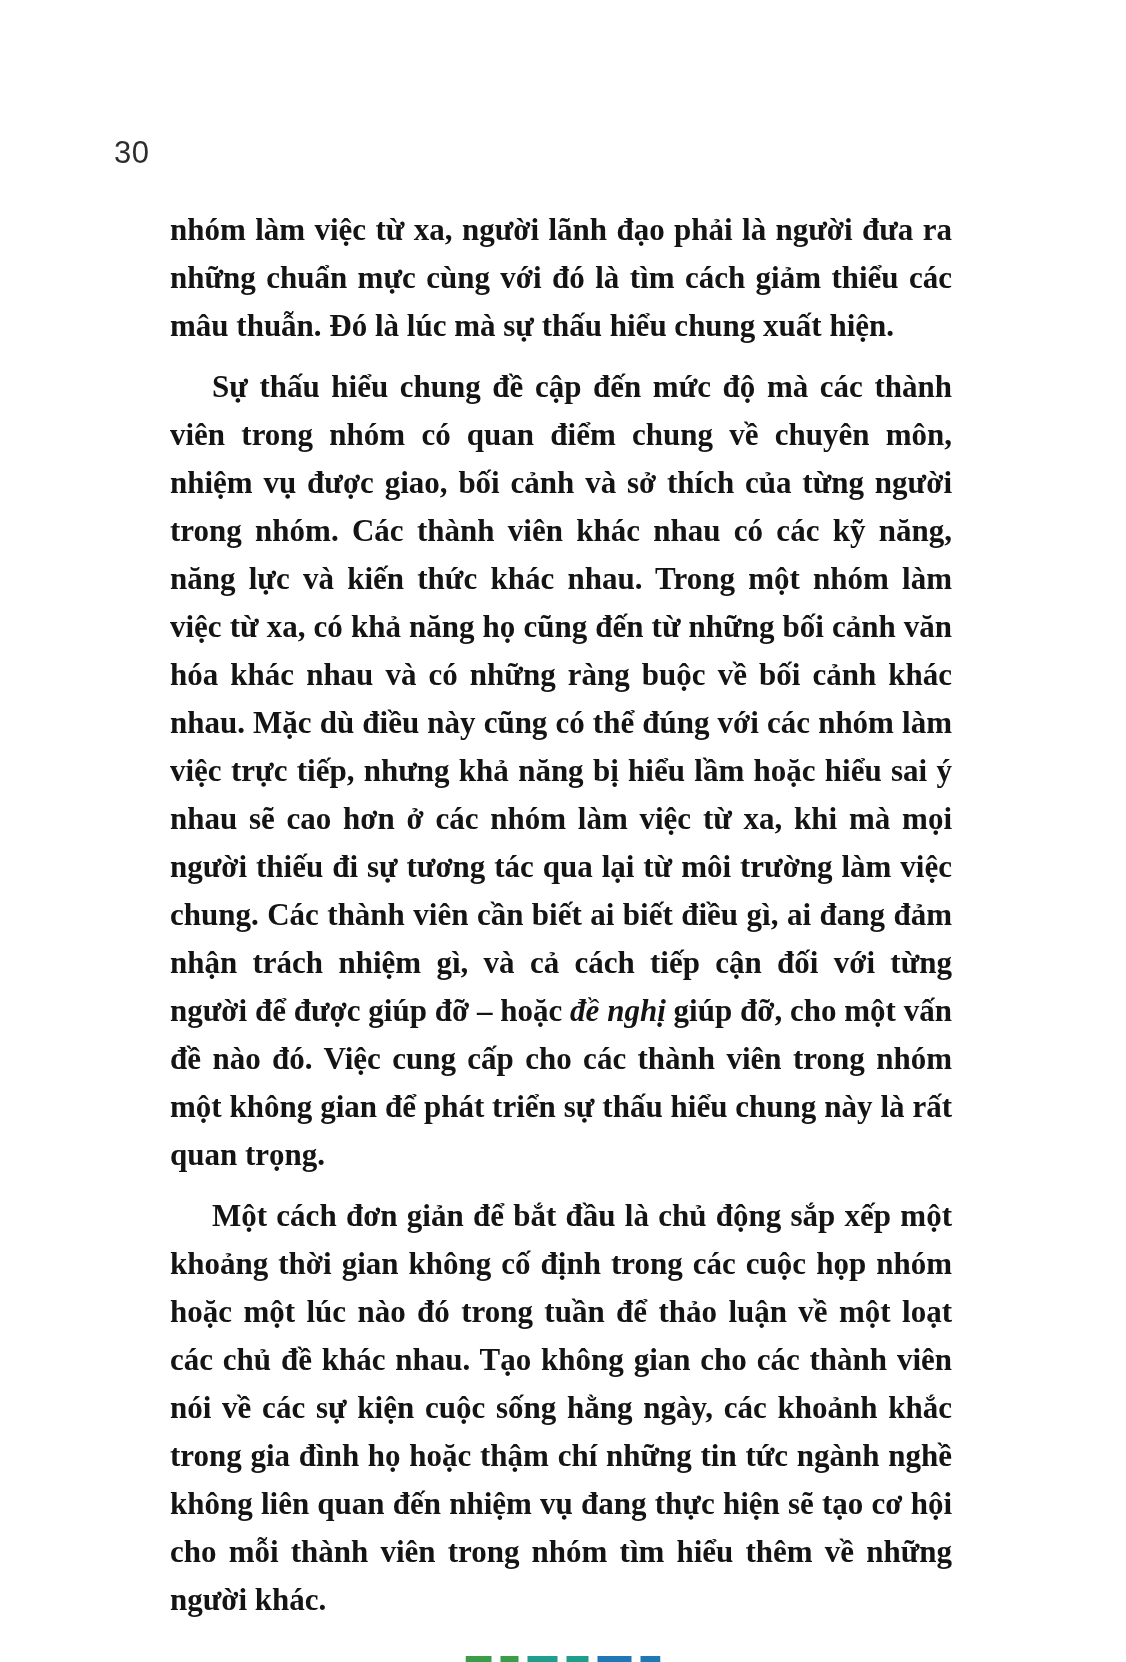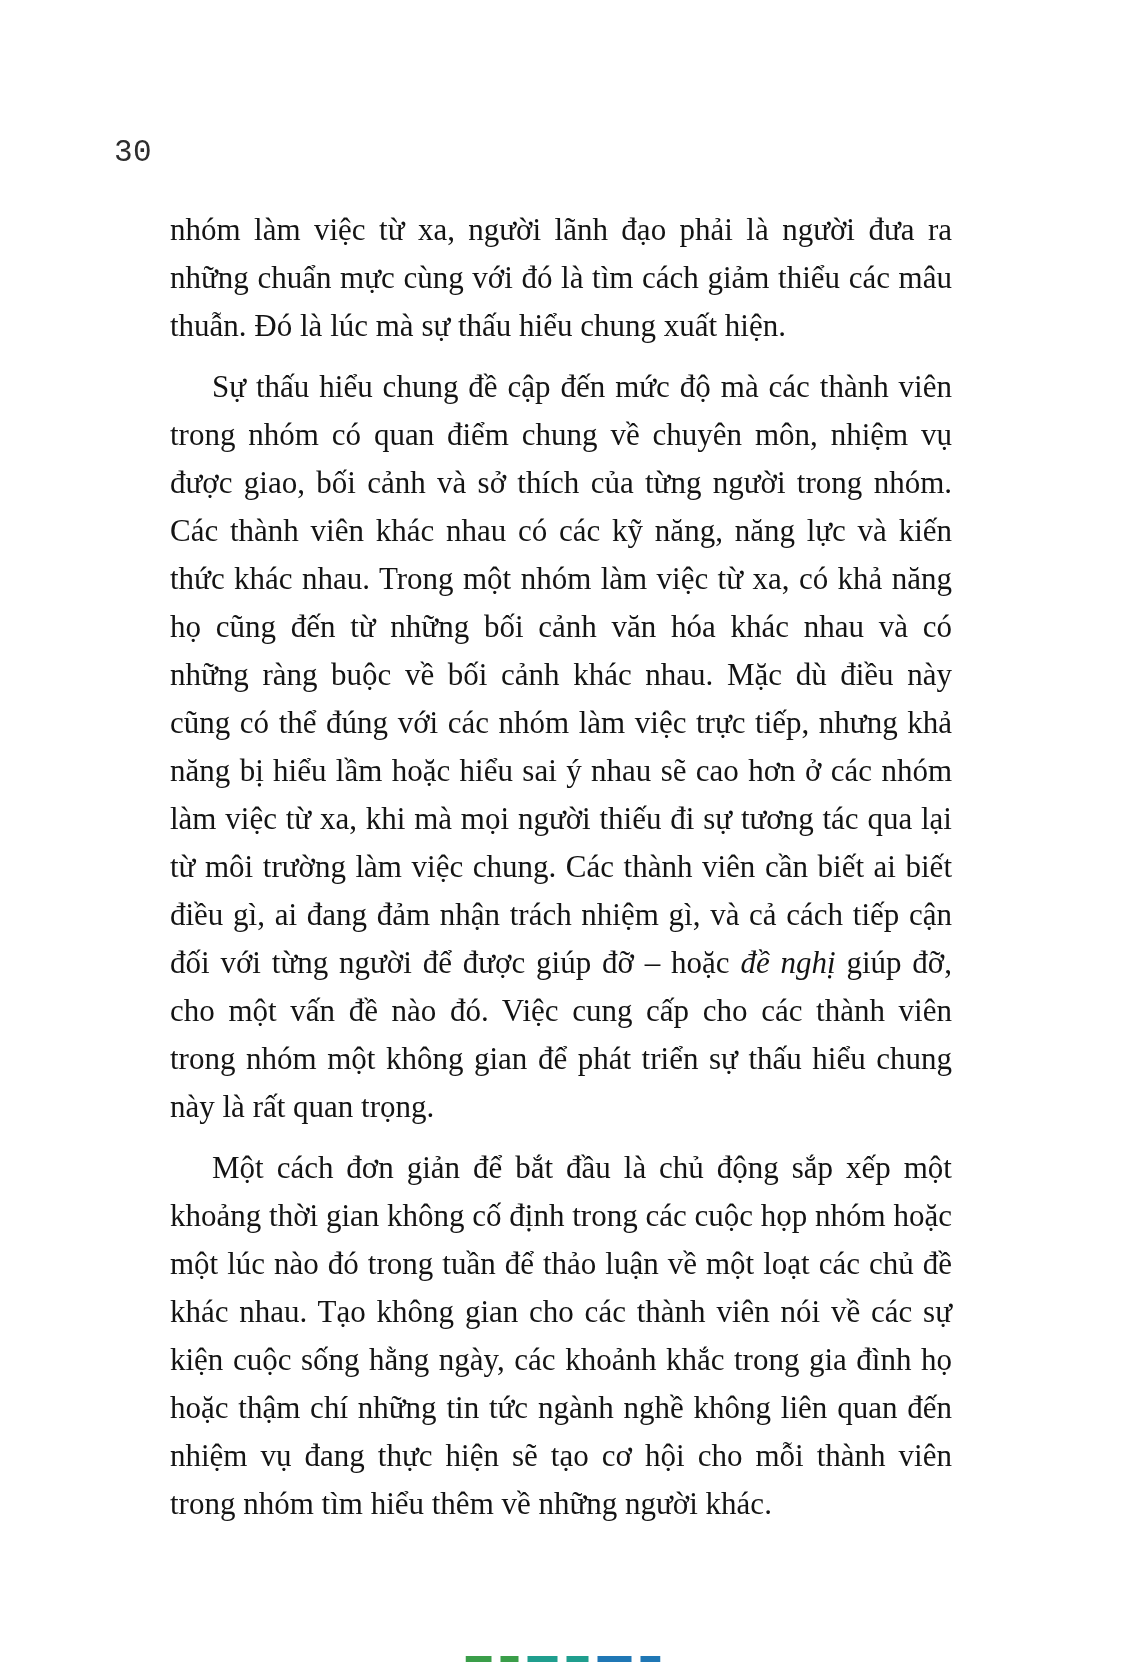--- a/index.html
+++ b/index.html
@@ -16,21 +16,21 @@
     font-family: "Liberation Serif", "DejaVu Serif", serif;
   }
   
   .header {
     position: absolute;
     top: 136px;
     left: 114px;
     display: flex;
     align-items: baseline;
     gap: 40px;
-    font-family: Liberation Mono, monospace;
+    font-family: Liberation Sans, sans-serif;
   }
   .page-number {
     font-size: 31px;
     line-height: 34px;
     color: #2d2d2d;
     letter-spacing: 0.5px;
   }
   .running-title {
     font-size: 26px;
     line-height: 34px;
@@ -49,20 +49,21 @@
     left: 170px;
     width: 782px;
     font-size: 31px;
     line-height: 48px;
     color: #141414;
     text-align: justify;
   }
   .body-text p {
     margin: 0 0 13px 0;
     padding: 0;
+    font-weight: bold;
   }
   .body-text p.indented {
     text-indent: 42px;
   }
   .seg-italic {
     font-style: italic;
   }
   
   .footer-ornament {
     position: absolute;

